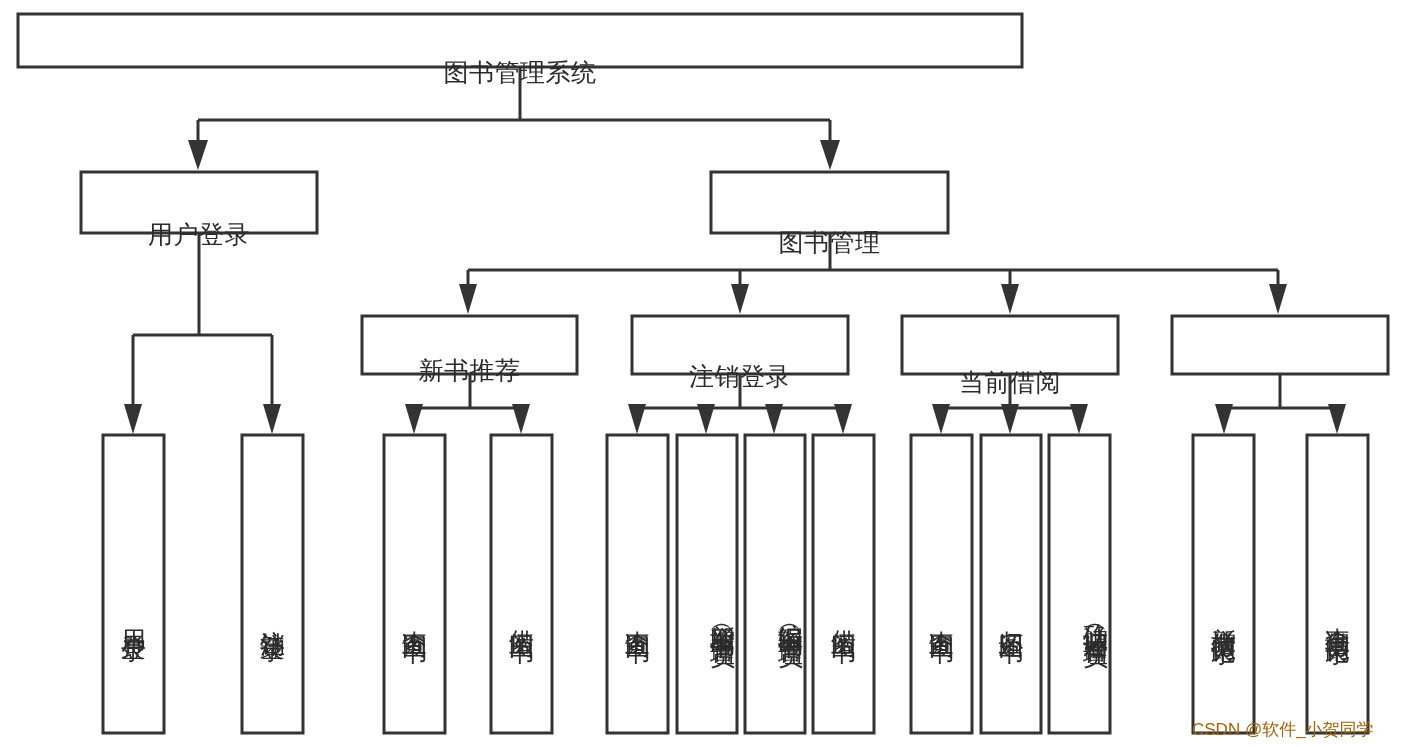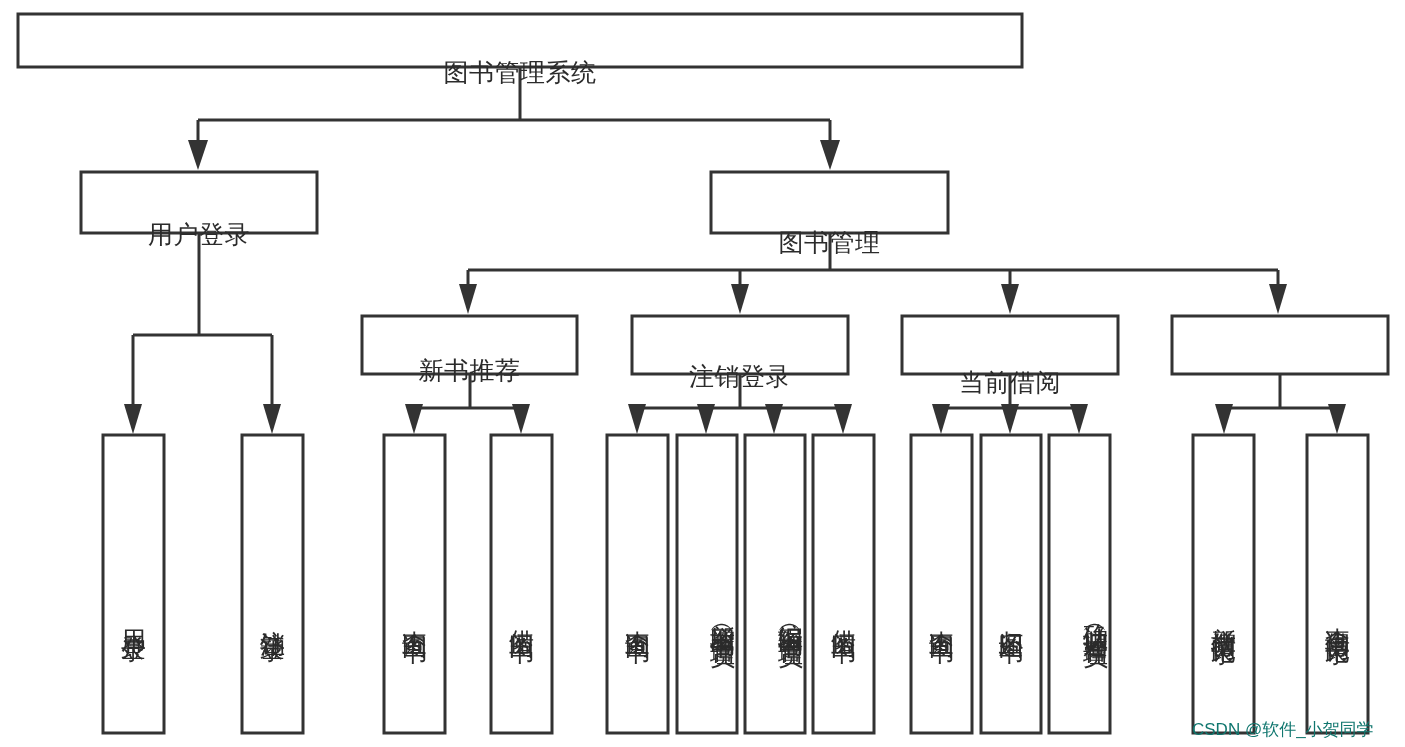--- a/index.html
+++ b/index.html
@@ -62,21 +62,21 @@
     text-orientation: upright;
     font-size: 25px;
     line-height: 1.15;
     letter-spacing: 3px;
     white-space: nowrap;
   }
   .watermark {
     position: absolute;
     font-family: "Liberation Sans", "DejaVu Sans", sans-serif;
     font-size: 17px;
-    color: #0f766e;
+    color: #a16207;
     white-space: nowrap;
     pointer-events: none;
   }
 </style>
 </head>
 <body>
 
 <div id="diagram-root">
 
   <svg id="diagram-svg" viewBox="0 0 1405 747">

